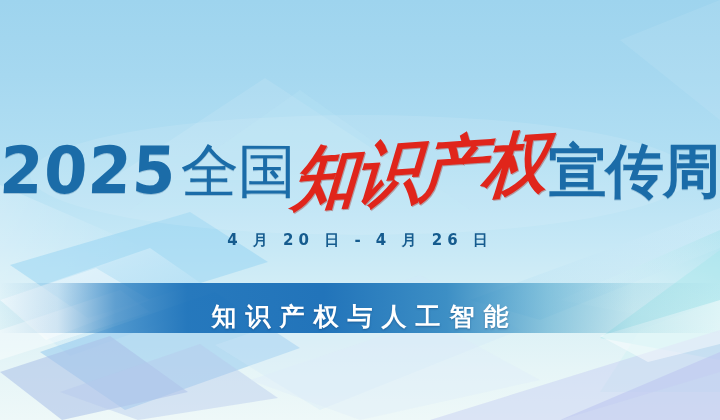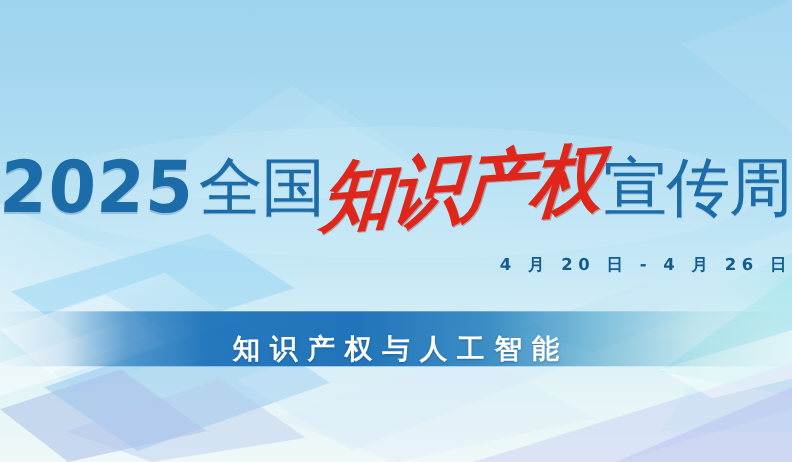--- a/index.html
+++ b/index.html
@@ -56,33 +56,33 @@
     font-style:italic;
     letter-spacing:-2px;
     margin:0 2px 0 4px;
     line-height:1;
     transform:rotate(-4deg) skewX(-8deg) scale(1.06,1.12);
     transform-origin:center;
     text-shadow:1px 1px 0 rgba(150,20,10,.35);
   }
   .week{
     font-size:58px;
-    font-weight:400;
+    font-weight:700;
     color:#1b6ca8;
     letter-spacing:-1px;
     margin-left:8px;
     line-height:1;
     text-shadow:0 1px 0 rgba(20,80,130,.25);
   }
 
   
   .dateline{
     position:absolute;
     top:231px;left:0;right:0;
-    text-align:right;
+    text-align:center;
     font-size:15px;
     font-weight:700;
     color:#155b8e;
     letter-spacing:5px;
     z-index:6;
     font-family:"DejaVu Sans",sans-serif;
   }
 
   
   .slogan-bar{

